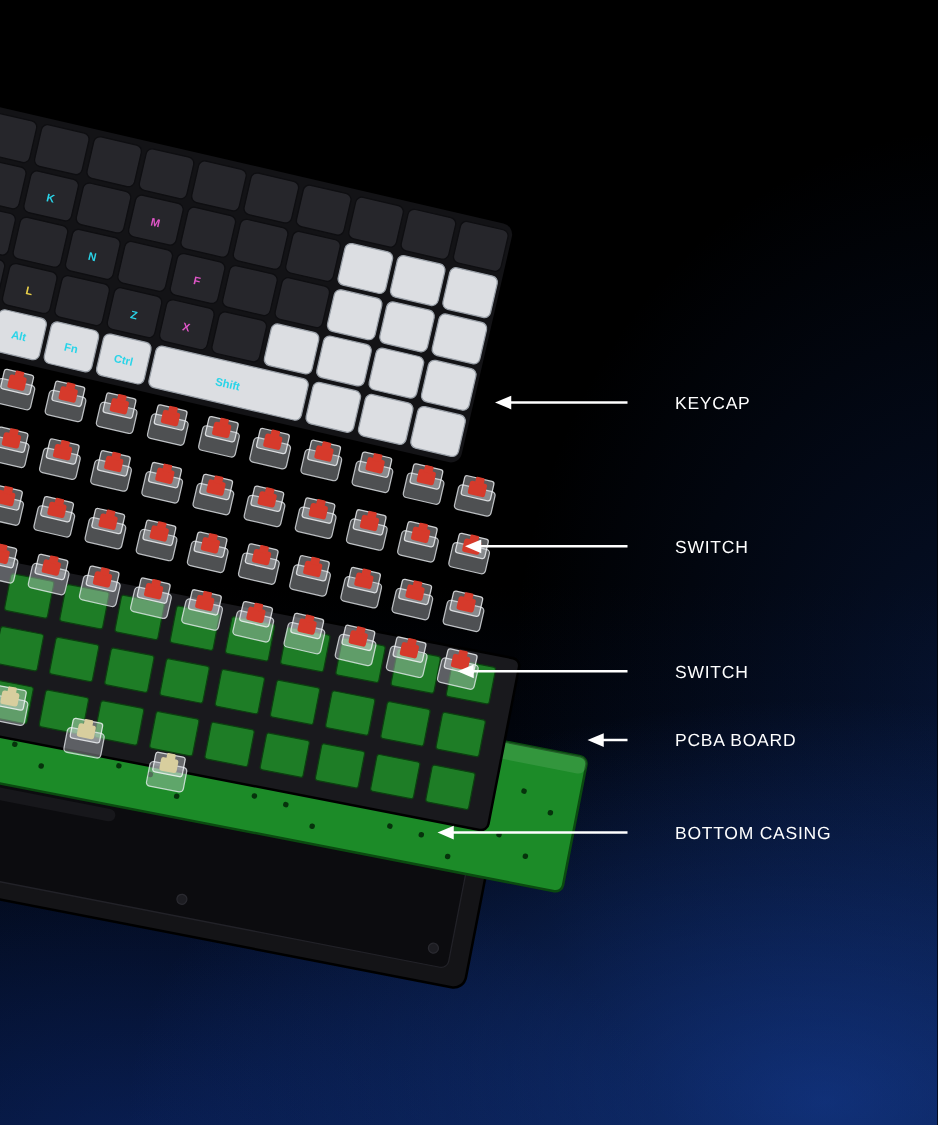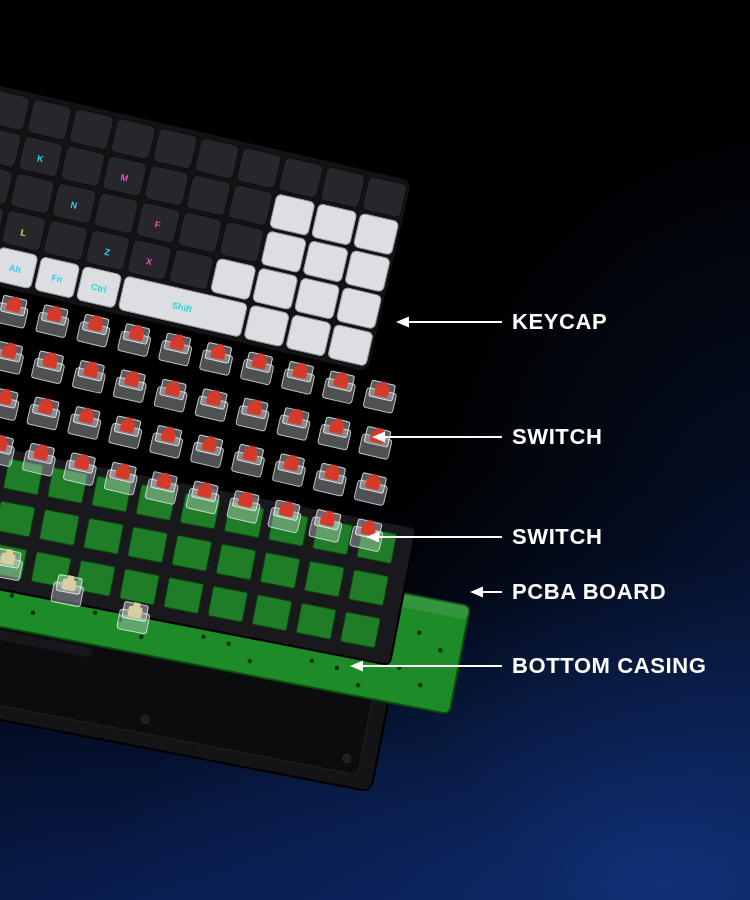--- a/index.html
+++ b/index.html
@@ -8,22 +8,22 @@
     background:
       radial-gradient(900px 520px at 88% 98%, rgba(28,78,190,.50), rgba(0,0,0,0) 62%),
       radial-gradient(700px 420px at 15% 102%, rgba(18,55,150,.35), rgba(0,0,0,0) 60%),
       radial-gradient(620px 760px at 104% 62%, rgba(20,60,150,.28), rgba(0,0,0,0) 60%),
       linear-gradient(180deg,#000 0%,#000 52%,#04102c 100%);
     font-family:"Liberation Sans",sans-serif;
   }
   svg{position:absolute;left:0;top:0;}
   svg text{font-family:"Liberation Sans",sans-serif;font-weight:bold;}
   .label{
-    position:absolute;left:512px;height:22px;line-height:22px;
-    color:#fff;font-size:22px;font-weight:bold;letter-spacing:.6px;
+    position:absolute;left:540px;height:22px;line-height:22px;
+    color:#fff;font-size:14px;font-weight:normal;letter-spacing:.6px;
     white-space:nowrap;
   }
 </style>
 </head>
 <body>
 
 <div class="stage">
   <svg id="scene" width="750" height="900" viewBox="0 0 750 900">
       <g transform="translate(-60,545) rotate(11)">
         <rect x="0" y="0" width="470" height="160" rx="10" fill="#141417" stroke="#000" stroke-width="2"></rect>

